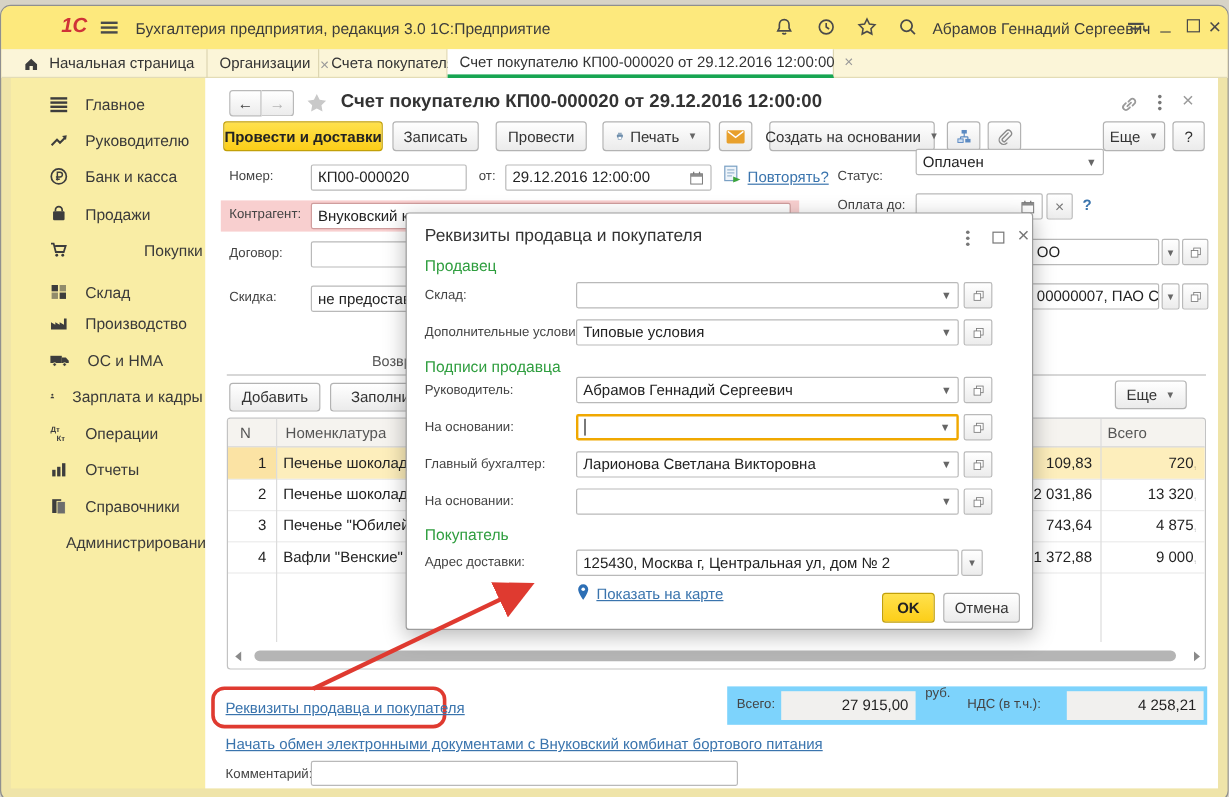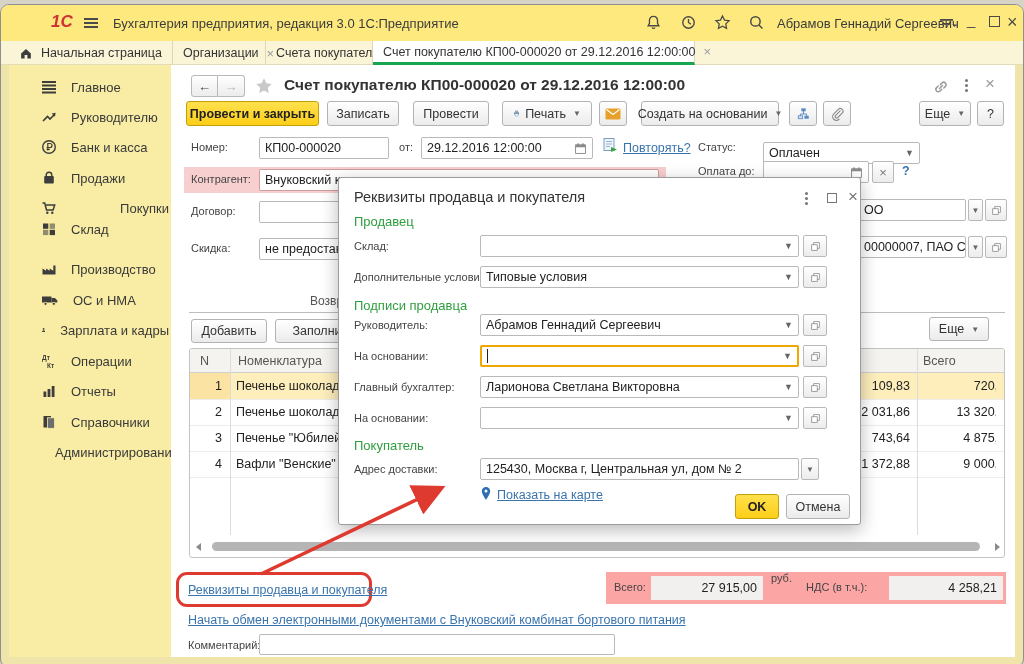--- a/index.html
+++ b/index.html
@@ -147,21 +147,21 @@
       <span>Продажи</span>
     </div>
     <div class="side-item" style="top:129px;justify-content:space-between;">
       <svg width="16" height="16" viewBox="0 0 16 16">
           <path d="M1.5 3h2.2l1.8 7h6.6l1.6-5H5" stroke="#3d3d3d" stroke-width="1.5" fill="none"></path>
           <circle cx="6.3" cy="12.7" r="1.2" fill="#3d3d3d"></circle>
           <circle cx="11.3" cy="12.7" r="1.2" fill="#3d3d3d"></circle>
         </svg>
       <span>Покупки</span>
     </div>
-    <div class="side-item" style="top:150px;text-align:right;">
+    <div class="side-item" style="top:164px;text-align:right;">
       <svg width="16" height="16" viewBox="0 0 16 16">
           <g fill="#3d3d3d">
             <rect x="2" y="2.5" width="5.3" height="5.3"></rect>
             <rect x="8.7" y="2.5" width="5.3" height="5.3" opacity=".55"></rect>
             <rect x="2" y="8.8" width="5.3" height="5.3" opacity=".55"></rect>
             <rect x="8.7" y="8.8" width="5.3" height="5.3"></rect>
           </g>
         </svg>
       <span>Склад</span>
     </div>
@@ -243,21 +243,21 @@
         <path d="M7.4 5.6 9 4a2.4 2.4 0 0 1 3.4 3.4L10.8 9"></path>
       </svg>
   </span>
   <span class="abs kebab" style="left:964px;top:74px;">
       <i></i>
       <i></i>
       <i></i>
     </span>
   <span class="abs" style="left:984px;top:69px;color:#9a9a9a;font-size:17px;">×</span>
 
-  <div class="abs btn primary" style="left:185px;top:96px;width:133px;">Провести и закрыть</div>
+  <div class="abs btn primary" style="left:185px;top:96px;width:133px;">Провести и доставки</div>
   <div class="abs btn" style="left:326px;top:96px;width:72px;">Записать</div>
   <div class="abs btn" style="left:412px;top:96px;width:76px;">Провести</div>
   <div class="abs btn" style="left:501px;top:96px;width:90px;">
     <svg width="14" height="13" viewBox="0 0 16 16">
         <rect x="4.5" y="1.5" width="7" height="3.5" fill="#93aabf"></rect>
         <rect x="2.5" y="5" width="11" height="5.5" rx="1" fill="#6b8cab"></rect>
         <rect x="4.7" y="8.7" width="6.6" height="5" fill="#fff" stroke="#6b8cab"></rect>
       </svg>
     <span>Печать</span>
       <span class="dd">▼</span>
@@ -308,21 +308,21 @@
   </div>
   <span class="abs" style="left:601px;top:132px;">
     <svg width="17" height="16" viewBox="0 0 17 16">
         <rect x="2" y="1.5" width="10" height="12" fill="#eef4fa" stroke="#7aa0c4"></rect>
         <path d="M4 4.5h6M4 7h6M4 9.5h4" stroke="#9ab6cf"></path>
         <path d="M9 10l6 2.5-6 2.5z" fill="#3aa43a"></path>
       </svg>
   </span>
   <span class="abs link" style="left:622px;top:136px;">Повторять?</span>
   <span class="abs lbl" style="left:697px;top:136px;">Статус:</span>
-  <div class="abs fld" style="left:762px;top:137px;width:157px;">
+  <div class="abs fld" style="left:762px;top:119px;width:157px;">
     <span>Оплачен</span>
       <span class="caret">▼</span>
   </div>
 
   <span class="abs lbl" style="left:697px;top:160px;">Оплата до:</span>
   <div class="abs fld" style="left:762px;top:156px;width:106px;">
     <span style="margin-left:auto;">
       <svg width="13" height="13" viewBox="0 0 16 16">
           <rect x="2" y="3.5" width="12" height="10.5" fill="#fff" stroke="#777"></rect>
           <rect x="2" y="3.5" width="12" height="3" fill="#8c8c8c"></rect>
@@ -435,21 +435,21 @@
     <div class="vline" style="left:40px;top:0;height:186px;"></div>
     <div class="vline" style="left:727px;top:0;height:186px;"></div>
 
     <div class="abs" style="left:4px;top:191px;width:806px;height:13px;">
       <span class="tri-l" style="position:absolute;left:2px;top:3px;"></span>
       <div style="position:absolute;left:18px;top:2px;width:768px;height:9px;background:#b5b5b5;border-radius:5px;"></div>
       <span class="tri-r" style="position:absolute;right:0;top:3px;"></span>
     </div>
   </div>
 
-  <div class="abs" style="left:605px;top:567px;width:400px;height:32px;background:#fca5a5;">
+  <div class="abs" style="left:605px;top:567px;width:400px;height:32px;background:#7dd3fc;">
     <span class="abs lbl" style="left:8px;top:9px;">Всего:</span>
     <div class="abs" style="left:45px;top:4px;width:112px;height:24px;background:#f1f0ee;display:flex;align-items:center;justify-content:flex-end;padding:0 6px;font-size:12.5px;color:#222;">
         <span>27 915,00</span>
       </div>
     <span class="abs lbl" style="left:165px;top:0;">руб.</span>
     <span class="abs lbl" style="left:200px;top:9px;">НДС (в т.ч.):</span>
     <div class="abs" style="left:283px;top:4px;width:114px;height:24px;background:#f1f0ee;display:flex;align-items:center;justify-content:flex-end;padding:0 6px;font-size:12.5px;color:#222;">
         <span>4 258,21</span>
       </div>
   </div>

